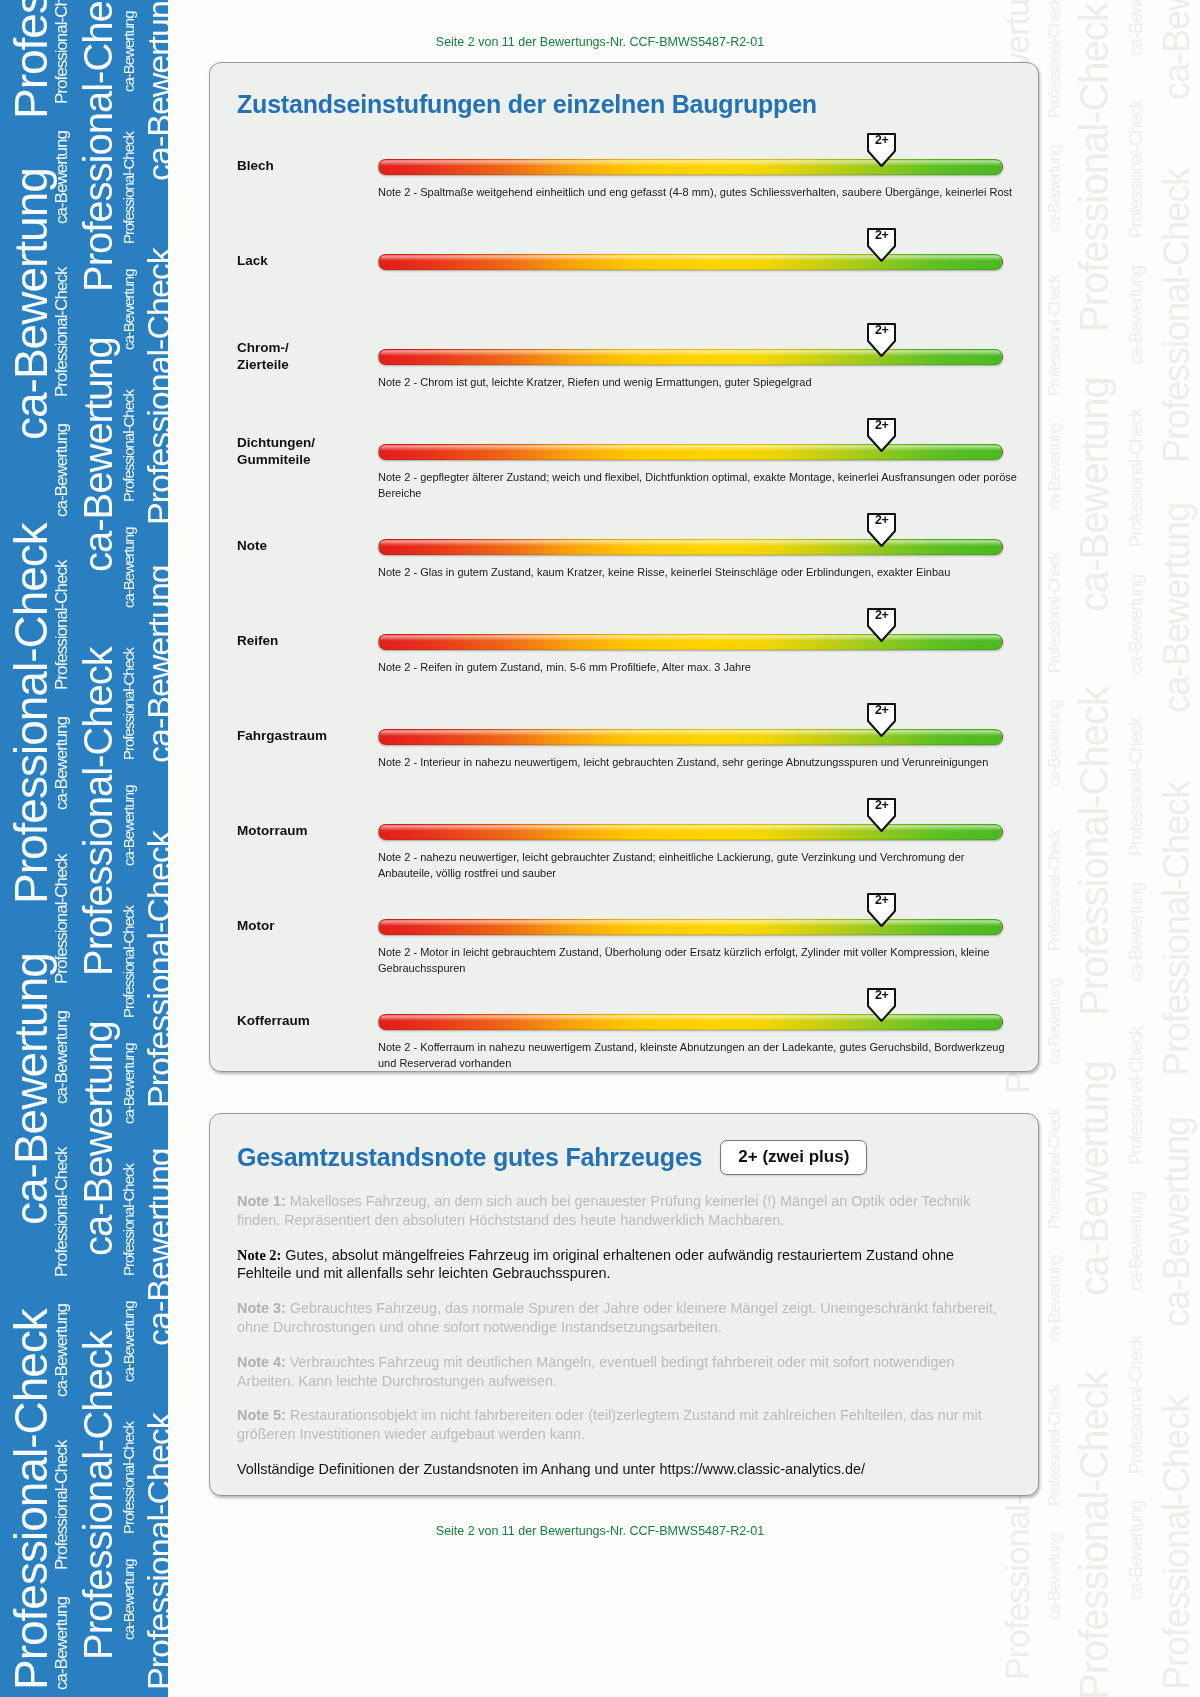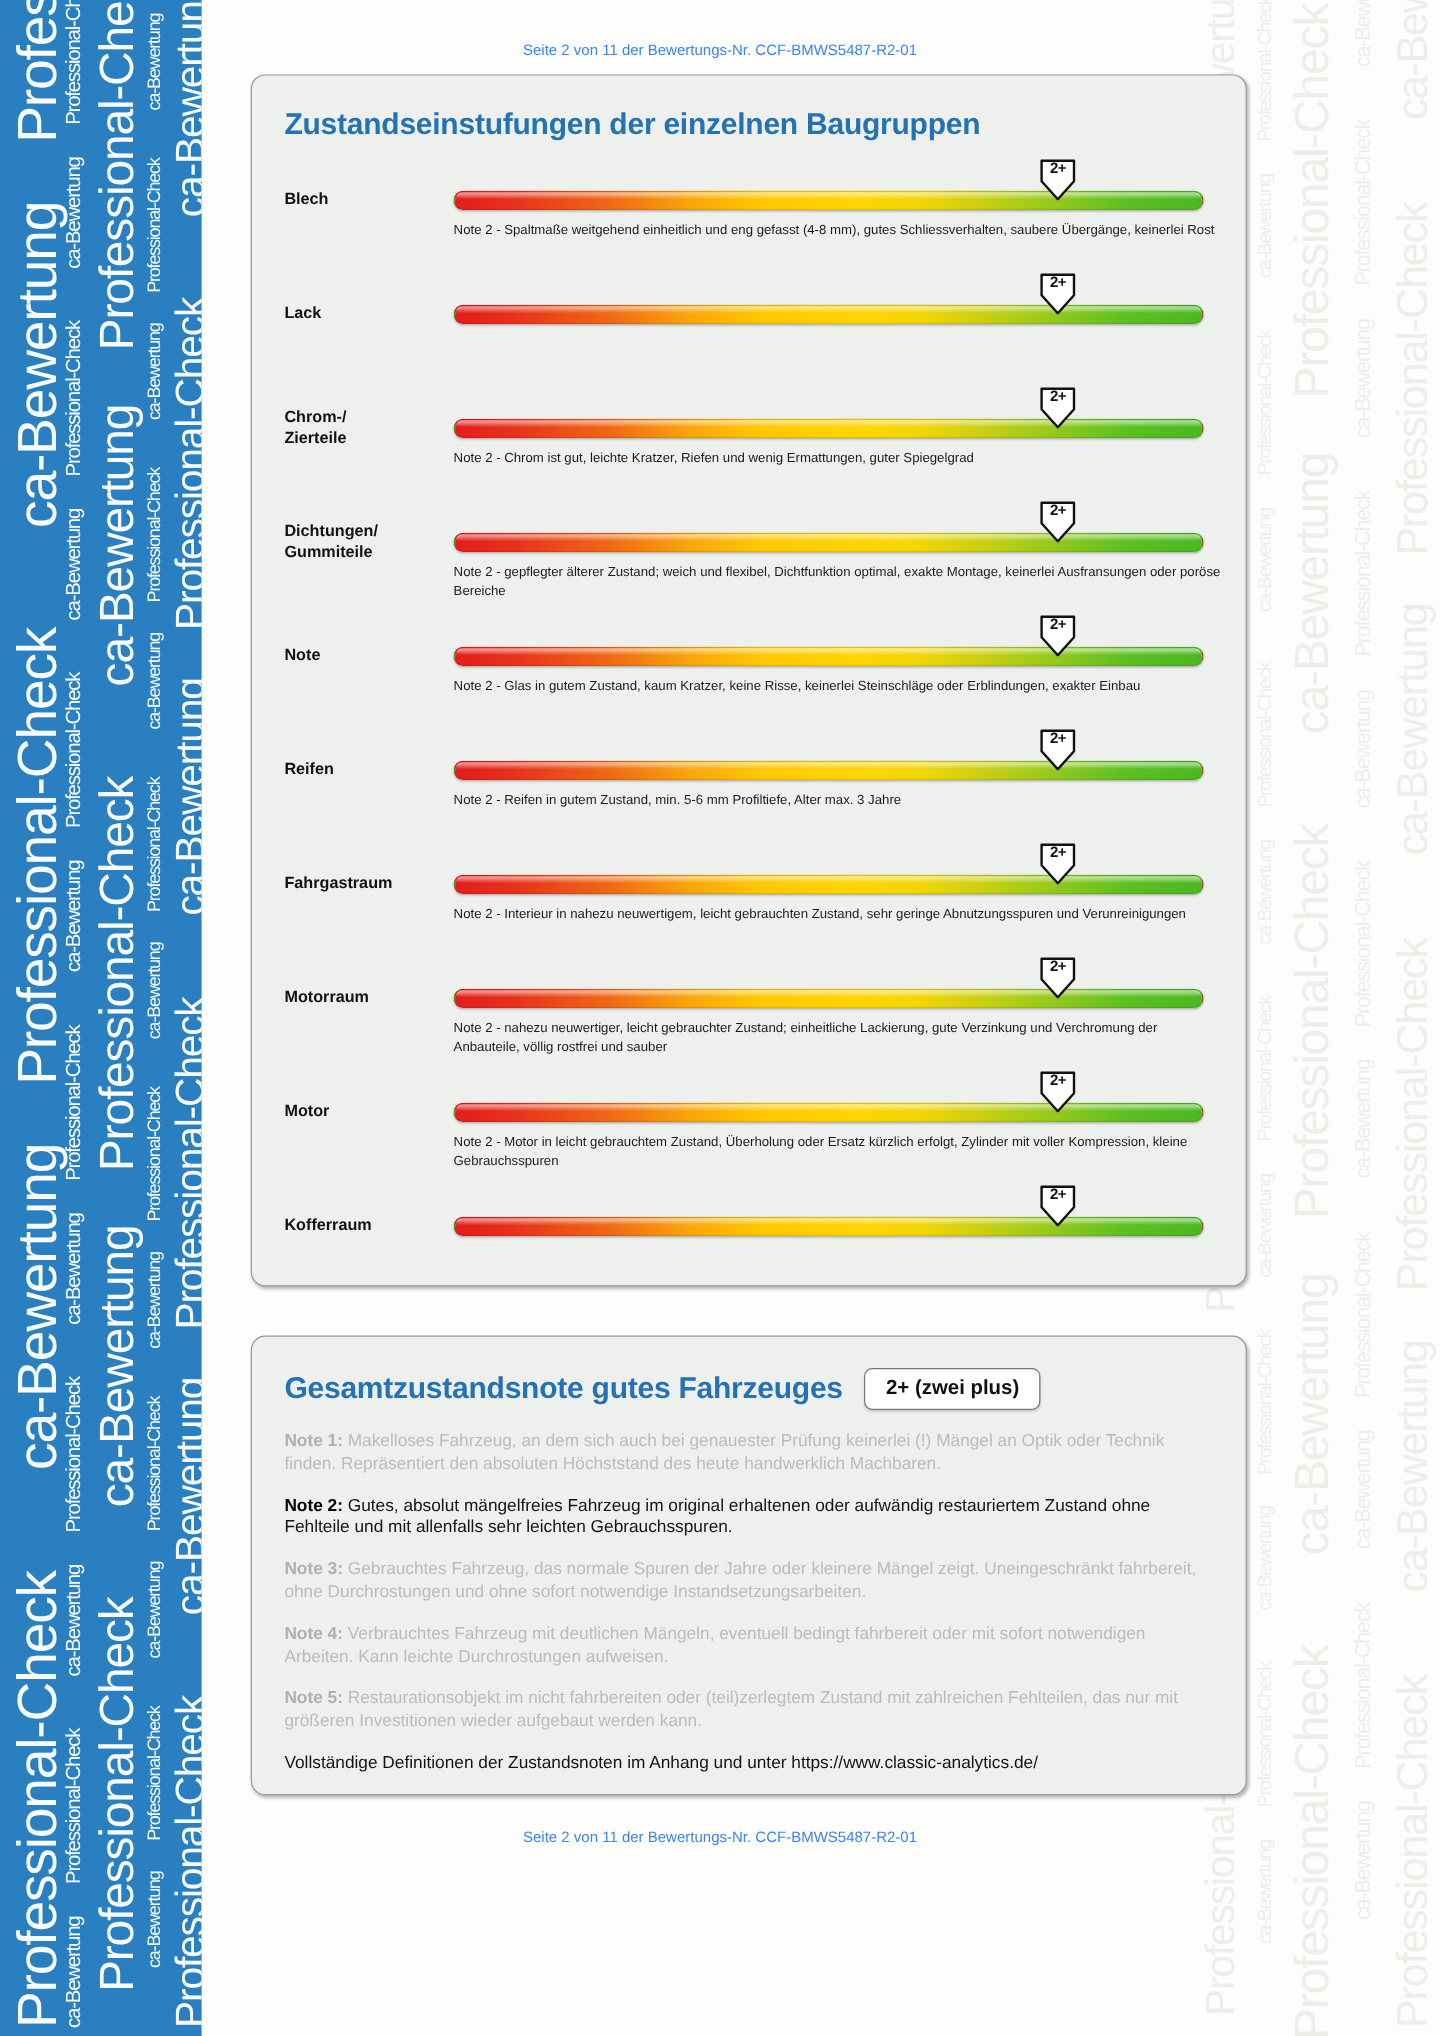--- a/index.html
+++ b/index.html
@@ -32,21 +32,21 @@
   #wm-right .wm{
     position:absolute; color:#eceee9; white-space:nowrap;
     transform-origin:0 0; letter-spacing:-1px;
   }
 
   
   #sheet{ position:absolute; left:0; top:0; width:1200px; height:1697px; z-index:3;}
 
   .page-hdr, .page-ftr{
     position:absolute; left:0; width:1200px; text-align:center;
-    font-size:12.5px; color:#3b82f6; font-family:"Liberation Sans",sans-serif;
+    font-size:12.5px; color:#15803d; font-family:"Liberation Sans",sans-serif;
   }
   .page-hdr{ top:35px; }
   .page-ftr{ top:1524px; }
 
   
   .card{
     position:absolute;
     background:#eef0ed;
     border:1px solid #9a9a9a;
     border-radius:12px;
@@ -114,21 +114,21 @@
     border:1px solid #767676; border-radius:7px; background:#fff;
     padding:6px 17px 7px; font-size:17px; font-weight:bold; color:#111;
     box-shadow:0 1px 2px rgba(0,0,0,.15);
   }
   .notes{ position:absolute; left:27px; top:78px; width:772px;}
   .note-p{
     font-size:14.4px; line-height:18.8px; color:#b9bcb8; margin-bottom:16px;
   }
   .note-p b{ color:#aeb1ad; }
   .note-p.active{ color:#131313; }
-  .note-p.active b{ color:#000; }
+  .note-p.active b{ color:#000;font-family:Liberation Serif, serif; }
   .note-final{
     font-size:14.4px; line-height:18.8px; color:#131313; margin-top:4px;
   }
 </style>
 </head>
 <body>
 
 <div id="wm-band">
     <div class="wm" style="font-size: 46px; left: 4px; top: 1690px; transform: rotate(-90deg);">Professional-Check</div>
     <div class="wm" style="font-size: 46px; left: 4px; top: 1225.44px; transform: rotate(-90deg);">ca-Bewertung</div>
@@ -343,20 +343,21 @@
           <div class="row-label">Kofferraum</div>
           <div class="bar-wrap">
             <div class="bar"></div>
             <div class="marker" style="left: calc(80.5% - 16px);">
               <svg width="33" height="36" viewBox="0 0 33 36">
                 <path d="M3 2 H30 V19 L16.5 34 L3 19 Z" fill="#ffffff" stroke="#111" stroke-width="2" stroke-linejoin="round"></path>
               </svg>
               <div class="mk-txt">2+</div>
             </div>
           </div>
+          <div class="row-note">Note 2 - Kofferraum in nahezu neuwertigem Zustand, kleinste Abnutzungen an der Ladekante, gutes Geruchsbild, Bordwerkzeug und Reserverad vorhanden</div>
         </div>
       </div>
   </div>
 
   <div class="card" id="card-grade">
     <div class="hdr">
       <div class="card-title">Gesamtzustandsnote gutes Fahrzeuges</div>
       <div class="grade-badge">2+ (zwei plus)</div>
     </div>
     <div class="notes" id="notes-host">

